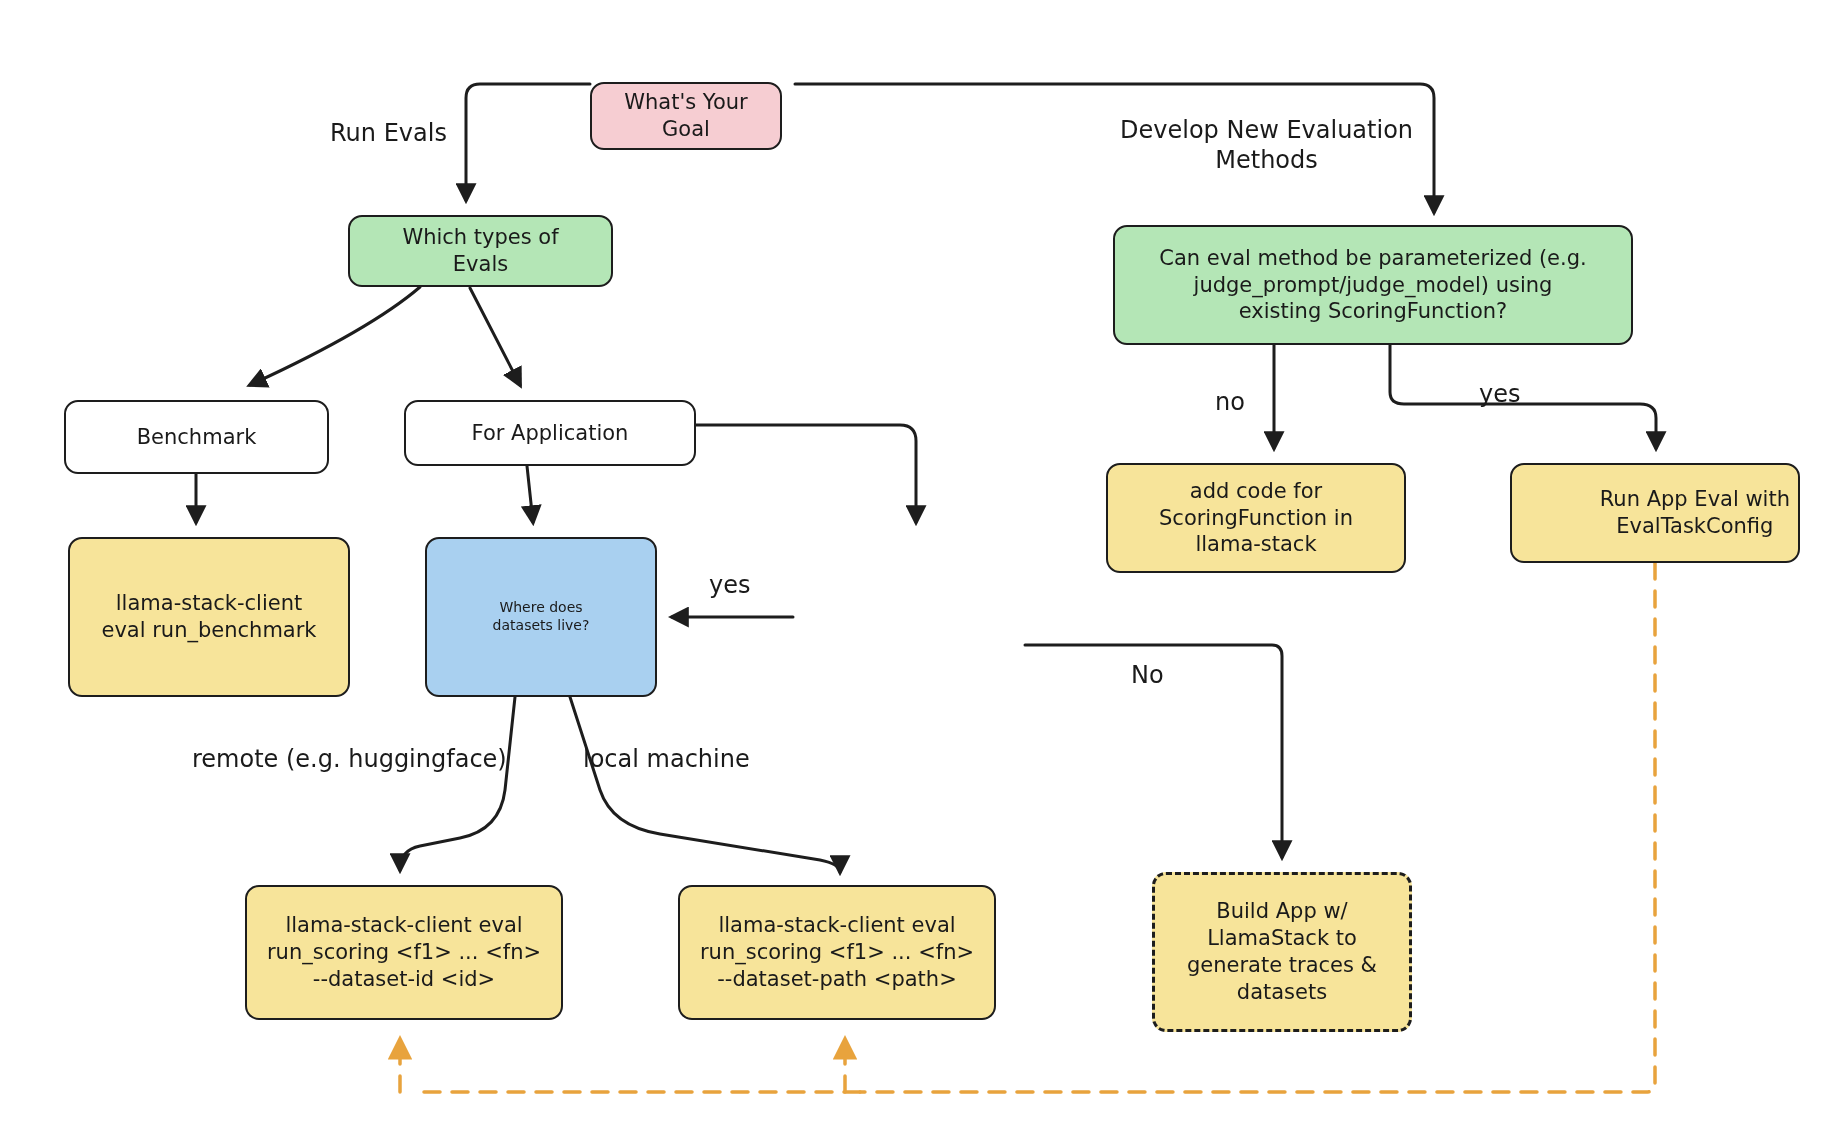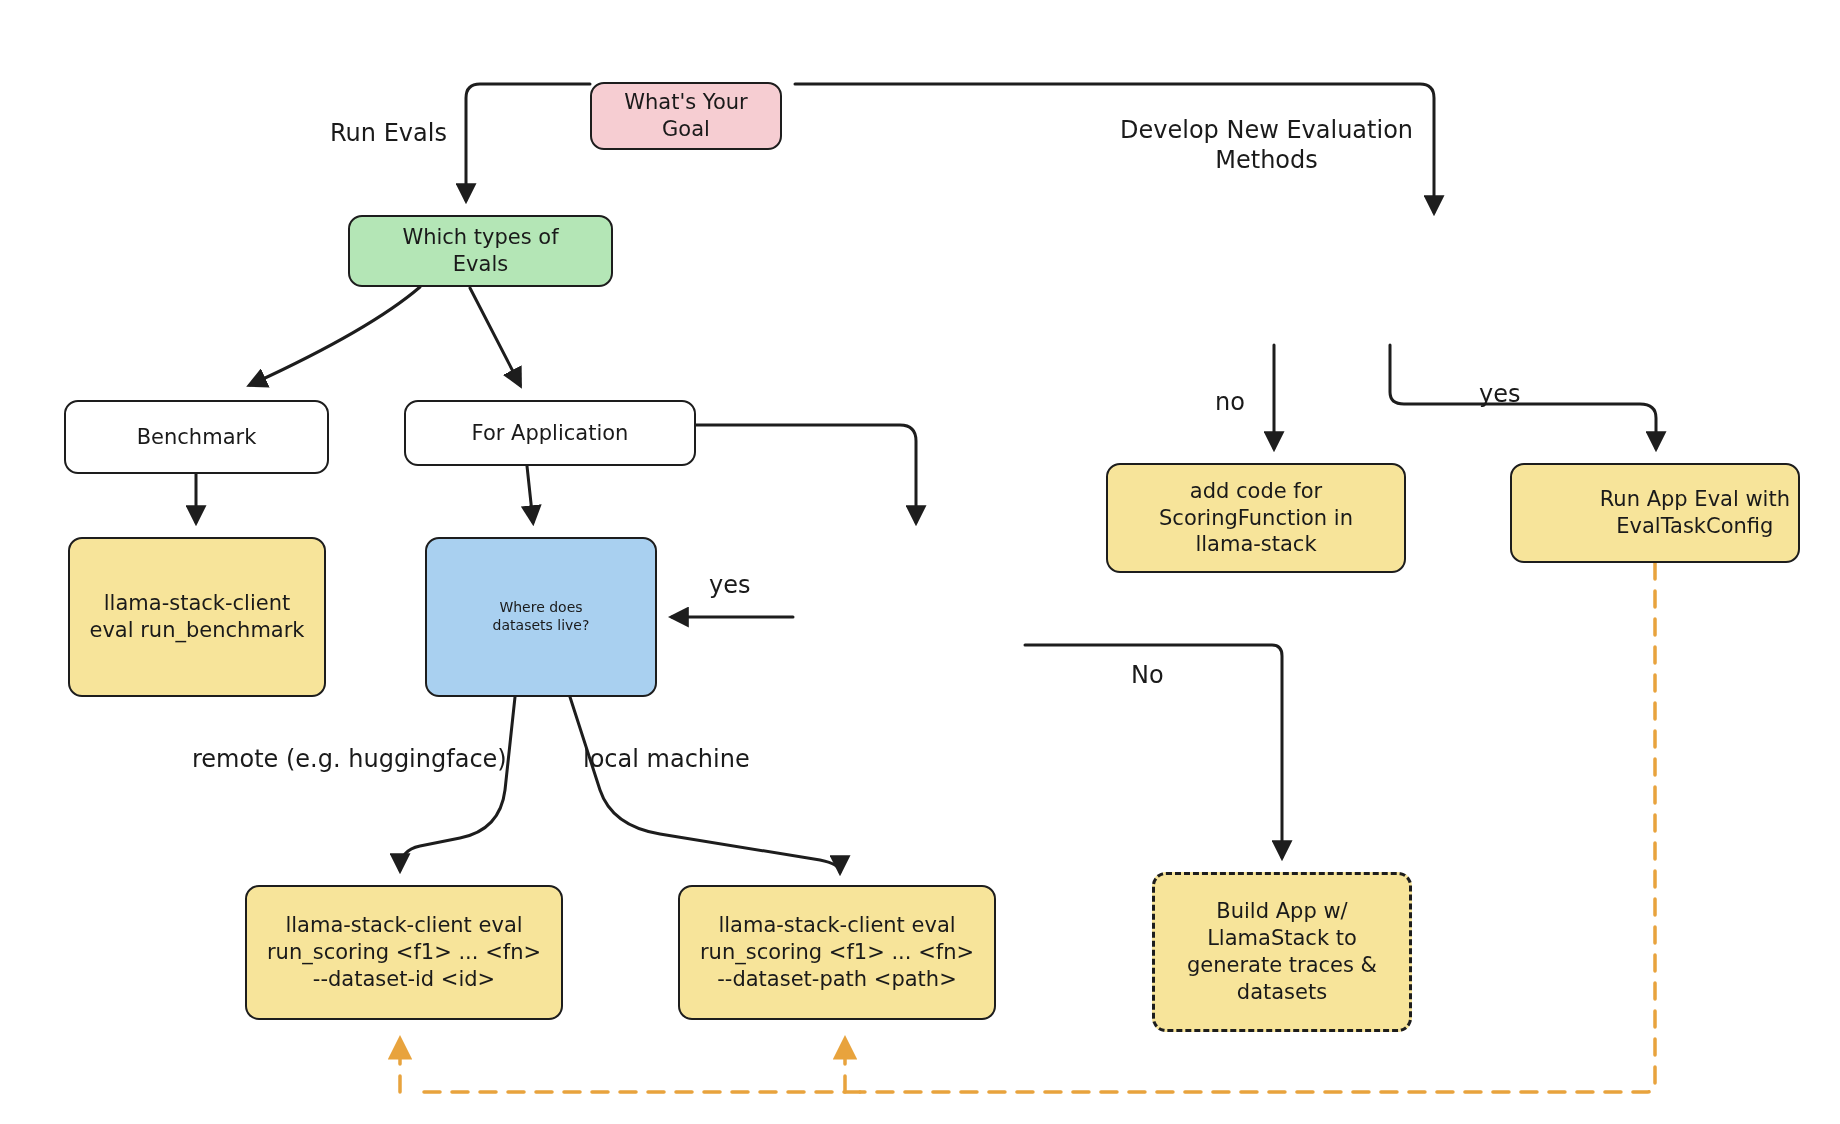--- a/index.html
+++ b/index.html
@@ -108,33 +108,36 @@
       <path d="M 400 1092 L 400 1040" marker-end="url(#arrow-orange)"></path>
     </g>
   </svg>
 
   <div class="node n-pink" style="left:590px;  top:50px;  width:192px; height:68px;  font-size:21px;margin-top:32px;"><span>What's Your
 Goal</span></div>
 
   <div class="node n-green" style="left:348px;  top:215px; width:265px; height:72px;  font-size:21px;"><span>Which types of
 Evals</span></div>
 
+  <div class="node n-green" style="left:1113px; top:225px; width:520px; height:120px; font-size:21px;"><span>Can eval method be parameterized (e.g.
+judge_prompt/judge_model) using
+existing ScoringFunction?</span></div>
 
   <div class="node n-white" style="left:64px;   top:400px; width:265px; height:74px;  font-size:21px;"><span>Benchmark</span></div>
 
   <div class="node n-white" style="left:404px;  top:400px; width:292px; height:66px;  font-size:21px;"><span>For Application</span></div>
 
   <div class="node n-yellow" style="left:1106px; top:463px; width:300px; height:110px; font-size:21px;"><span>add code for
 ScoringFunction in
 llama-stack</span></div>
 
   <div class="node n-yellow" style="left:1510px; top:463px; width:290px; height:100px; font-size:21px;justify-content:flex-end;"><span>Run App Eval with
 EvalTaskConfig</span></div>
 
-  <div class="node n-yellow" style="left:68px;   top:537px; width:258px; height:160px; font-size:21px;"><span>llama-stack-client
+  <div class="node n-yellow" style="left:68px;   top:537px; width:282px; height:160px; font-size:21px;"><span>llama-stack-client
 eval run_benchmark</span></div>
 
   <div class="node n-blue" style="left:425px;  top:537px; width:232px; height:160px; font-size:14px;"><span>Where does
 datasets live?</span></div>
 
 
   <div class="node n-yellow" style="left:245px;  top:885px; width:318px; height:135px; font-size:21px;"><span>llama-stack-client eval
 run_scoring &lt;f1&gt; ... &lt;fn&gt;
 --dataset-id &lt;id&gt;</span></div>
 

